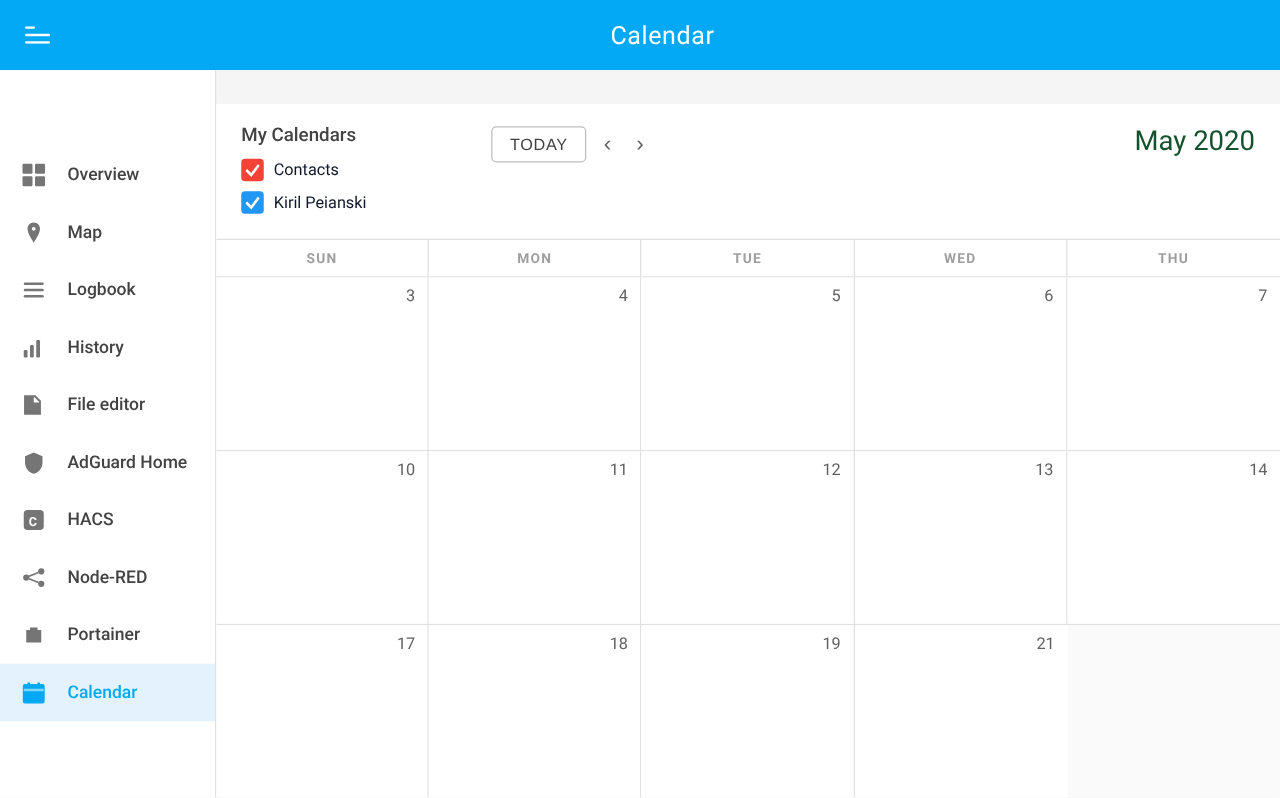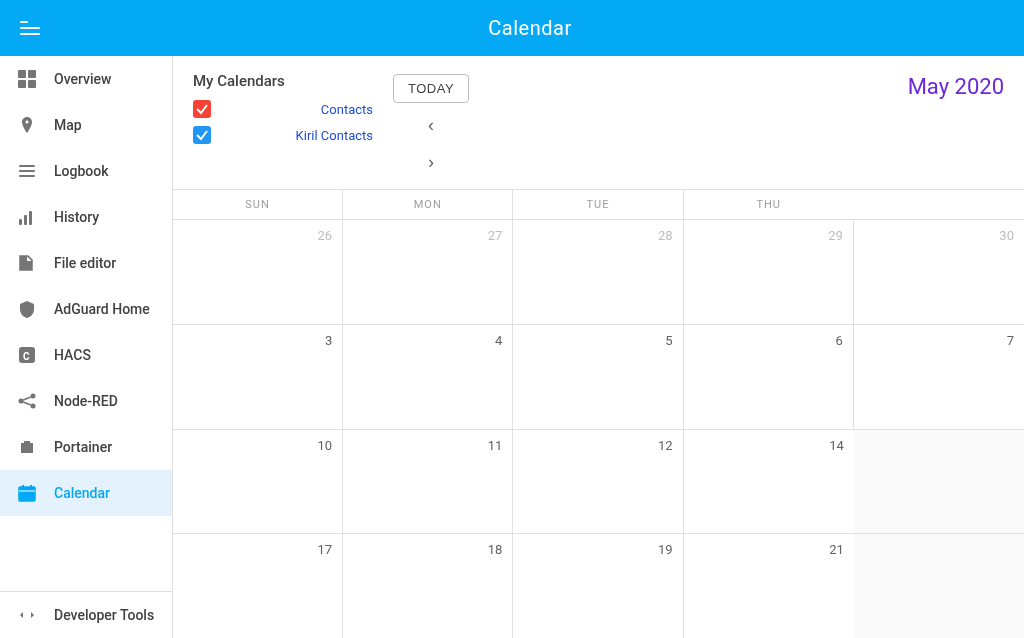--- a/index.html
+++ b/index.html
@@ -80,20 +80,21 @@
       border-top: 1px solid #e0e0e0;
     }
 
     
     .main {
       flex: 1;
       display: flex;
       flex-direction: column;
       background: #fafafa;
       overflow: hidden;
+      margin-top: 27px;
     }
 
     
     .calendar-header {
       display: flex;
       align-items: flex-start;
       padding: 16px 20px 12px;
       background: #ffffff;
       border-bottom: 1px solid #e0e0e0;
       gap: 20px;
@@ -106,43 +107,41 @@
       font-weight: 500;
       color: #424242;
       margin-bottom: 10px;
     }
     .calendar-item {
       display: flex;
       align-items: center;
       gap: 8px;
       margin-bottom: 8px;
       font-size: 13px;
-      color: #1d4ed8;
-      justify-content: space-between;
+      color: #0f172a;
     }
     .cal-checkbox {
       width: 18px;
       height: 18px;
       border-radius: 3px;
       display: flex;
       align-items: center;
       justify-content: center;
       flex-shrink: 0;
     }
     .cal-checkbox.red { background: #f44336; }
     .cal-checkbox.green { background: #4caf50; }
     .cal-checkbox.blue { background: #2196f3; }
     .cal-checkbox svg { width: 12px; height: 12px; }
 
     .nav-controls {
       display: flex;
       align-items: center;
       gap: 8px;
       padding-top: 2px;
-      flex-direction: column;
     }
     .today-btn {
       border: 1px solid #bdbdbd;
       background: transparent;
       padding: 6px 14px;
       border-radius: 4px;
       font-size: 13px;
       font-weight: 500;
       color: #424242;
       cursor: pointer;
@@ -158,42 +157,42 @@
       border-radius: 50%;
       display: flex;
       align-items: center;
       justify-content: center;
     }
 
     .month-title {
       margin-left: auto;
       font-size: 22px;
       font-weight: 400;
-      color: #6d28d9;
+      color: #14532d;
       padding-top: 2px;
     }
 
     
     .calendar-grid {
       flex: 1;
       overflow: auto;
       display: flex;
       flex-direction: column;
     }
     .day-headers {
       display: grid;
       grid-template-columns: repeat(5, 1fr);
       border-bottom: 1px solid #e0e0e0;
       background: #fff;
     }
     .day-header {
       text-align: center;
       padding: 8px 0;
       font-size: 11px;
-      font-weight: 400;
+      font-weight: 700;
       color: #9e9e9e;
       letter-spacing: 1px;
       border-right: 1px solid #e0e0e0;
     }
     .day-header:last-child { border-right: none; }
 
     .weeks-container {
       flex: 1;
       display: flex;
       flex-direction: column;
@@ -338,30 +337,20 @@
           <rect x="2" y="4" width="16" height="14" rx="1" stroke="currentColor" stroke-width="1.5" fill="none"></rect>
           <rect x="2" y="4" width="16" height="14" rx="1"></rect>
           <rect x="2" y="7" width="16" height="2" fill="white" opacity="0.5"></rect>
           <line x1="6" y1="2" x2="6" y2="6" stroke="currentColor" stroke-width="2"></line>
           <line x1="14" y1="2" x2="14" y2="6" stroke="currentColor" stroke-width="2"></line>
         </svg>
       </span>
       <span>Calendar</span>
     </div>
 
-    <div class="sidebar-bottom">
-      <div class="sidebar-item">
-        <span class="sidebar-icon">
-          <svg width="20" height="20" viewBox="0 0 20 20" fill="currentColor">
-            <path d="M6 7l-3 3 3 3M14 7l3 3-3 3M11 5l-2 10"></path>
-          </svg>
-        </span>
-        <span>Developer Tools</span>
-      </div>
-    </div>
   </nav>
 
   <main class="main">
     <div class="calendar-header">
 
       <div class="calendars-panel">
         <div class="calendars-title">My Calendars</div>
         <div class="calendar-item">
           <div class="cal-checkbox red">
             <svg viewBox="0 0 12 12" fill="white">
@@ -369,89 +358,76 @@
               </svg>
           </div>
           <span>Contacts</span>
         </div>
         <div class="calendar-item">
           <div class="cal-checkbox blue">
             <svg viewBox="0 0 12 12" fill="white">
                 <polyline points="1,6 5,10 11,2" stroke="white" stroke-width="2" fill="none"></polyline>
               </svg>
           </div>
-          <span>Kiril Contacts</span>
+          <span>Kiril Peianski</span>
         </div>
       </div>
 
       <div class="nav-controls">
         <button class="today-btn">TODAY</button>
         <button class="nav-arrow">‹</button>
         <button class="nav-arrow">›</button>
       </div>
 
       <div class="month-title">May 2020</div>
     </div>
 
     <div class="calendar-grid">
 
       <div class="day-headers">
         <div class="day-header">SUN</div>
         <div class="day-header">MON</div>
         <div class="day-header">TUE</div>
+        <div class="day-header">WED</div>
         <div class="day-header">THU</div>
       </div>
 
       <div class="weeks-container">
 
+
         <div class="week-row">
-          <div class="day-cell other-month">
-              <div class="day-number">26</div>
-            </div>
-          <div class="day-cell other-month">
-              <div class="day-number">27</div>
-            </div>
-          <div class="day-cell other-month">
-              <div class="day-number">28</div>
-            </div>
-          <div class="day-cell other-month">
-              <div class="day-number">29</div>
-            </div>
-          <div class="day-cell other-month">
-              <div class="day-number">30</div>
+          <div class="day-cell">
+              <div class="day-number">3</div>
+            </div>
+          <div class="day-cell">
+              <div class="day-number">4</div>
+            </div>
+          <div class="day-cell">
+              <div class="day-number">5</div>
+            </div>
+          <div class="day-cell">
+              <div class="day-number">6</div>
+            </div>
+          <div class="day-cell">
+              <div class="day-number">7</div>
             </div>
         </div>
 
         <div class="week-row">
           <div class="day-cell">
-              <div class="day-number">3</div>
-            </div>
-          <div class="day-cell">
-              <div class="day-number">4</div>
-            </div>
-          <div class="day-cell">
-              <div class="day-number">5</div>
-            </div>
-          <div class="day-cell">
-              <div class="day-number">6</div>
-            </div>
-          <div class="day-cell">
-              <div class="day-number">7</div>
-            </div>
-        </div>
-
-        <div class="week-row">
-          <div class="day-cell">
               <div class="day-number">10</div>
             </div>
           <div class="day-cell">
               <div class="day-number">11</div>
             </div>
           <div class="day-cell">
               <div class="day-number">12</div>
+            </div>
+          <div class="day-cell">
+              <div class="day-number">13</div>
             </div>
           <div class="day-cell">
               <div class="day-number">14</div>
             </div>
         </div>
 
         <div class="week-row">
           <div class="day-cell">
               <div class="day-number">17</div>
             </div>

